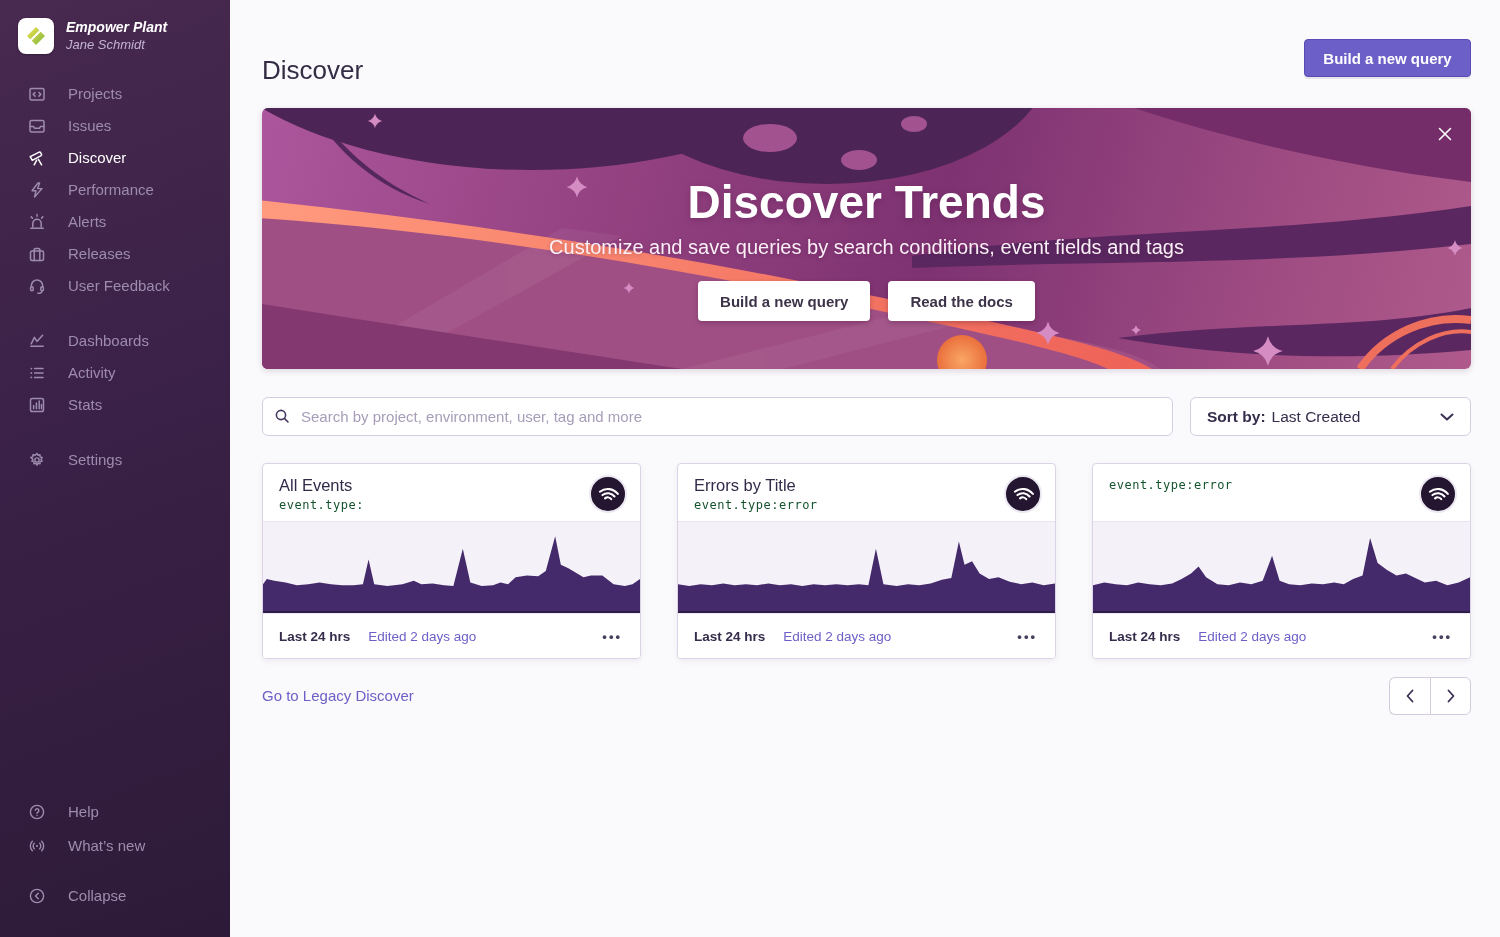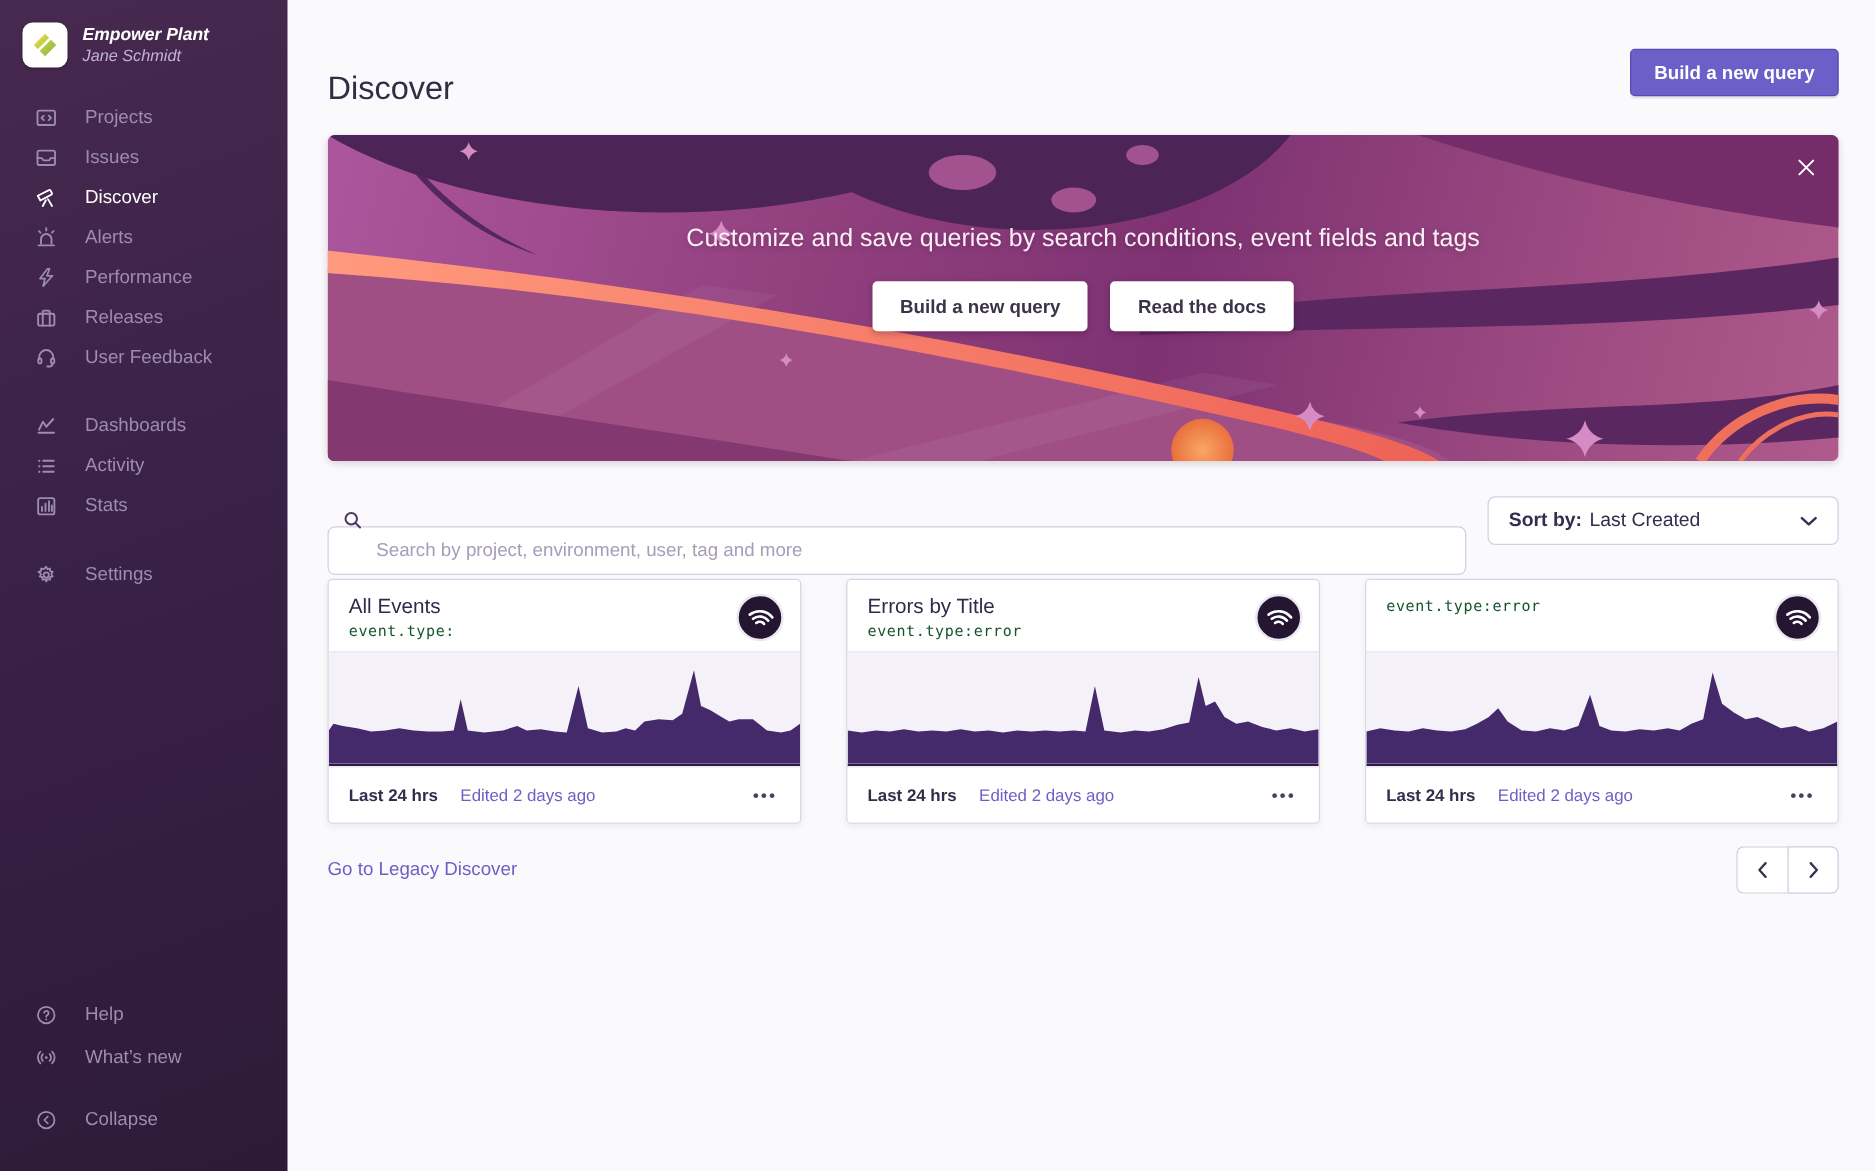--- a/index.html
+++ b/index.html
@@ -46,21 +46,21 @@
   .btn-white{
     background:#fff;border:none;border-radius:4px;height:40px;padding:0 22px;
     font-size:15px;font-weight:bold;color:#3c3349;font-family:inherit;cursor:pointer;
     box-shadow:0 2px 5px rgba(40,5,35,.25);
   }
   .banner-close{position:absolute;top:15px;right:15px;width:22px;height:22px;display:flex;align-items:center;justify-content:center;cursor:pointer;}
   
   .search-wrap{position:absolute;left:262px;top:397px;width:911px;height:39px;}
   .search-input{
     width:100%;height:100%;box-sizing:border-box;border:1px solid #d6cde2;border-radius:6px;
-    padding:0 12px 0 38px;font-size:15px;color:#40354f;background:#fff;font-family:inherit;outline:none;margin-top:24px;
+    padding:0 12px 0 38px;font-size:15px;color:#40354f;background:#fff;font-family:inherit;outline:none;
   }
   .search-input::placeholder{color:#a79db8;}
   .search-ic{position:absolute;left:12px;top:11px;}
   .sort-btn{
     position:absolute;left:1190px;top:397px;width:281px;height:39px;box-sizing:border-box;
     background:#fff;border:1px solid #d6cde2;border-radius:6px;display:flex;align-items:center;
     padding:0 16px;font-size:15.5px;color:#362c4c;cursor:pointer;font-family:inherit;
   }
   .sort-prefix{font-weight:bold;margin-right:6px;}
   .sort-chevron{margin-left:auto;display:flex;}
@@ -141,35 +141,35 @@
       <span class="ic">
         <svg width="18" height="18" viewBox="0 0 18 18" fill="none" stroke="currentColor" stroke-width="1.5" stroke-linecap="round" stroke-linejoin="round">
             <path d="M2.2 7.6 L11.2 3.1 a1 1 0 0 1 1.3 .4 l1 1.9 a1 1 0 0 1 -.4 1.3 L4.3 11.4 Z"></path>
             <path d="M8.7 11.2 L6.2 15.8 M10.4 10.3 L13.6 15.8"></path>
           </svg>
       </span>
         <span>Discover</span>
     </li>
     <li class="nav-item">
       <span class="ic">
+        <svg width="18" height="18" viewBox="0 0 18 18" fill="none" stroke="currentColor" stroke-width="1.4" stroke-linecap="round" stroke-linejoin="round">
+            <path d="M10 2 L4 9.8 H8 L6.5 16 L14 7.6 H9.6 L11.6 2 Z"></path>
+          </svg>
+      </span>
+        <span>Performance</span>
+    </li>
+    <li class="nav-item">
+      <span class="ic">
         <svg width="18" height="18" viewBox="0 0 18 18" fill="none" stroke="currentColor" stroke-width="1.5" stroke-linecap="round" stroke-linejoin="round">
             <path d="M4.8 14 v-3.6 a4.2 4.2 0 0 1 8.4 0 V14"></path>
             <path d="M2.8 15.3 h12.4"></path>
             <path d="M9 1.6 v1.7 M3.2 3.9 l1.2 1.2 M14.8 3.9 l-1.2 1.2"></path>
           </svg>
       </span>
         <span>Alerts</span>
-    </li>
-    <li class="nav-item">
-      <span class="ic">
-        <svg width="18" height="18" viewBox="0 0 18 18" fill="none" stroke="currentColor" stroke-width="1.4" stroke-linecap="round" stroke-linejoin="round">
-            <path d="M10 2 L4 9.8 H8 L6.5 16 L14 7.6 H9.6 L11.6 2 Z"></path>
-          </svg>
-      </span>
-        <span>Performance</span>
     </li>
     <li class="nav-item">
       <span class="ic">
         <svg width="18" height="18" viewBox="0 0 18 18" fill="none" stroke="currentColor" stroke-width="1.5" stroke-linecap="round" stroke-linejoin="round">
             <rect x="2.5" y="6" width="13" height="9.5" rx="1.5"></rect>
             <path d="M6.2 6 V4.6 a1.1 1.1 0 0 1 1.1 -1.1 h3.4 a1.1 1.1 0 0 1 1.1 1.1 V6"></path>
             <path d="M6.2 6 v9.5 M11.8 6 v9.5"></path>
           </svg>
       </span>
         <span>Releases</span>
@@ -315,20 +315,21 @@
       <use href="#star" transform="translate(113 13) scale(.65)"></use>
       <use href="#star" transform="translate(315 79) scale(.95)"></use>
       <use href="#star" transform="translate(367 180) scale(.5)"></use>
       <use href="#star" transform="translate(786 225) scale(1.05)"></use>
       <use href="#star" transform="translate(874 222) scale(.45)"></use>
       <use href="#star" transform="translate(1006 243) scale(1.35)"></use>
       <use href="#star" transform="translate(1193 140) scale(.7)"></use>
     </g>
   </svg>
   <div class="banner-content">
+    <h2 class="banner-title">Discover Trends</h2>
     <p class="banner-sub">Customize and save queries by search conditions, event fields and tags</p>
     <div class="banner-actions">
       <button class="btn-white">Build a new query</button>
       <button class="btn-white">Read the docs</button>
     </div>
   </div>
   <div class="banner-close">
     <svg width="18" height="18" viewBox="0 0 18 18">
         <path d="M3.5 3.5 L14.5 14.5 M14.5 3.5 L3.5 14.5" stroke="#ffffff" stroke-width="1.6" stroke-linecap="round"></path>
       </svg>

